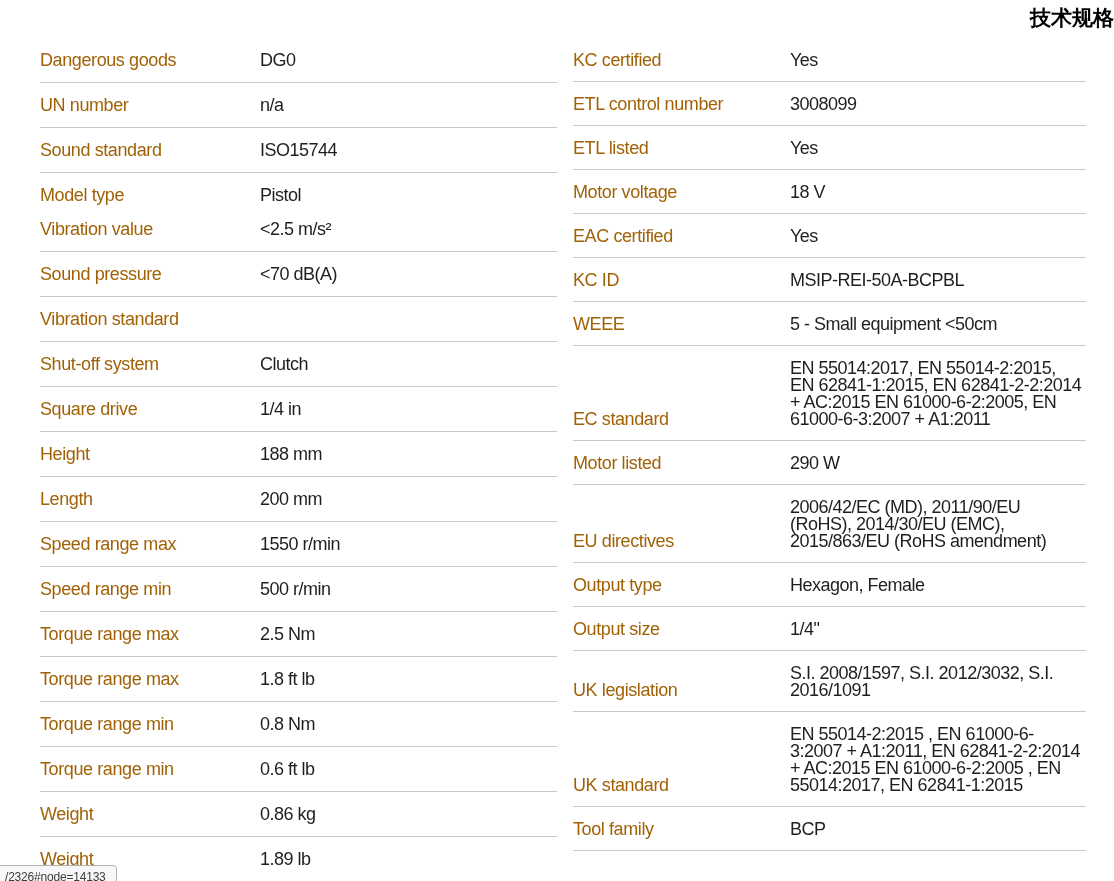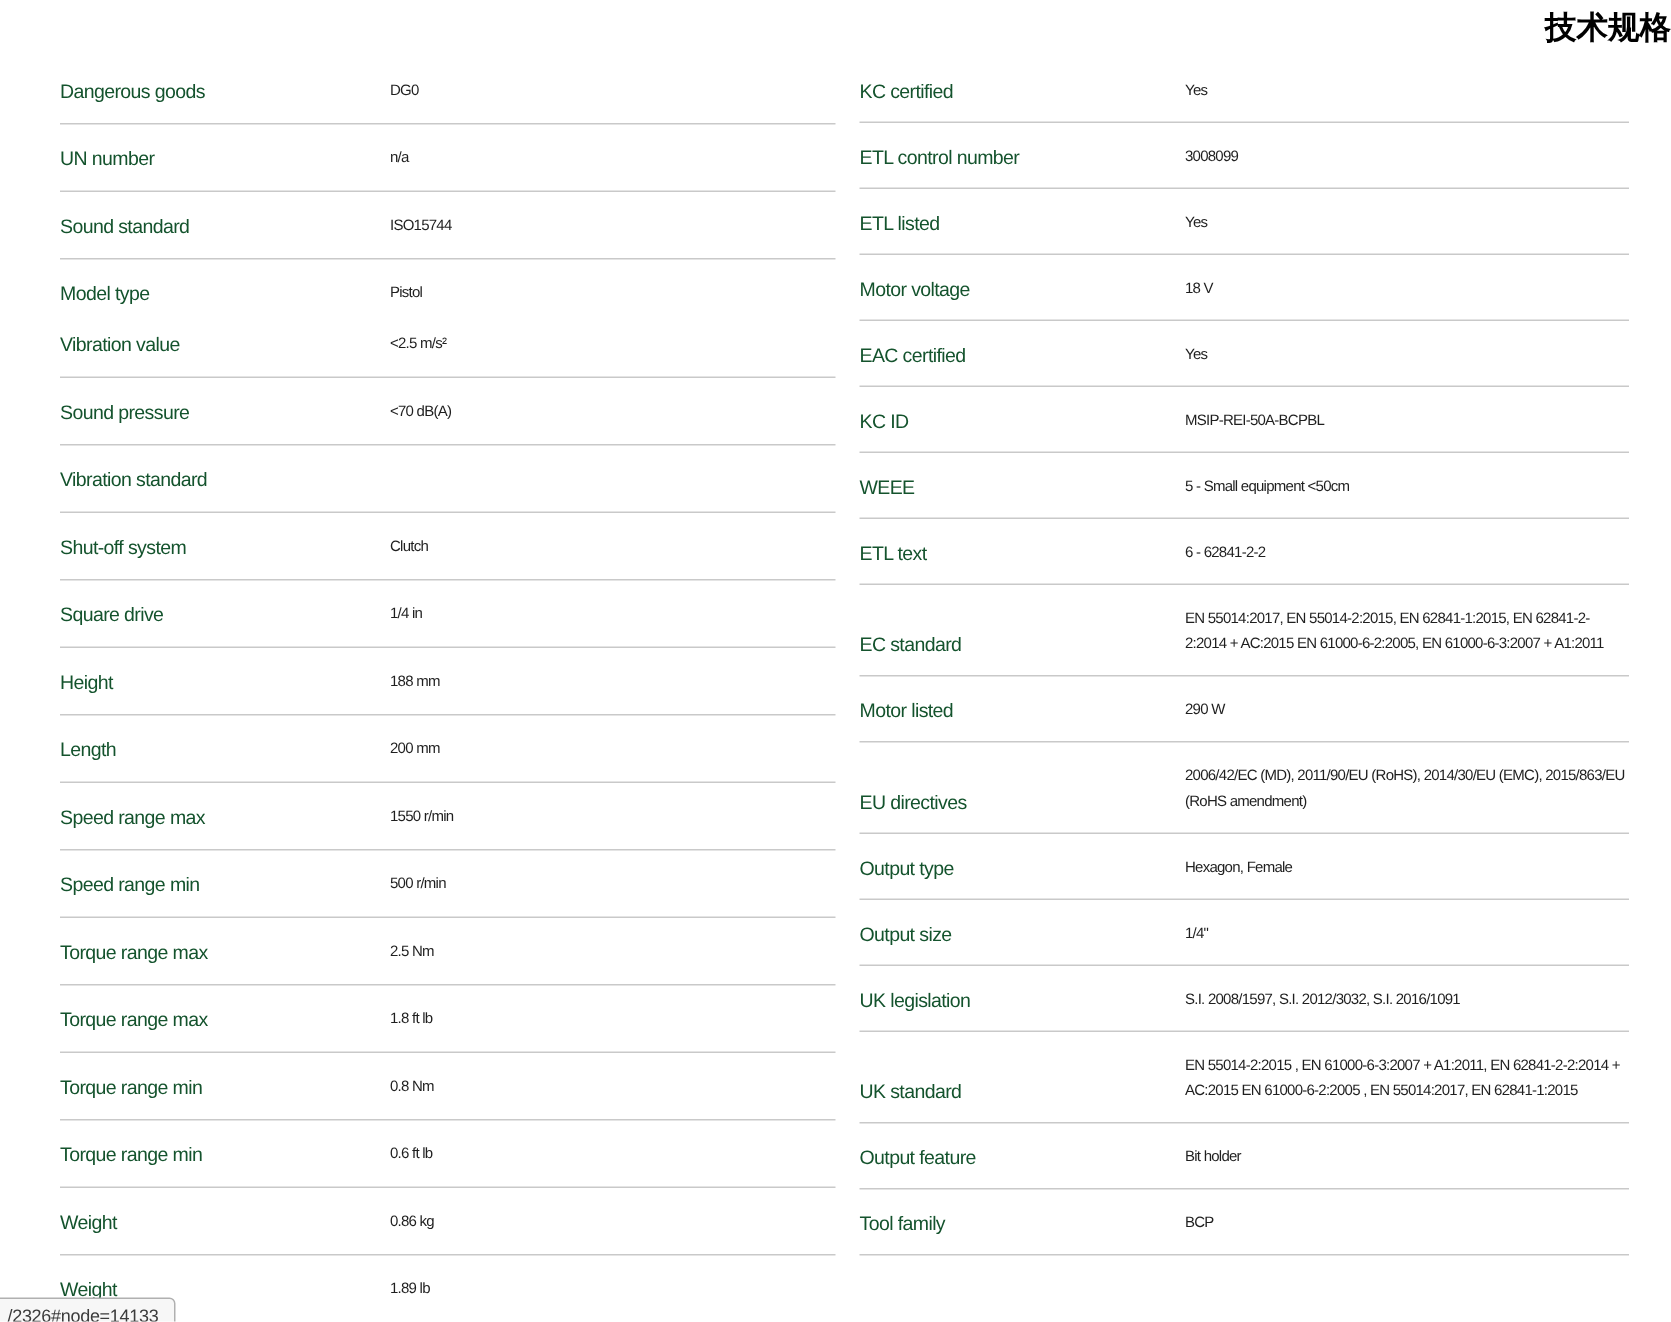--- a/index.html
+++ b/index.html
@@ -23,27 +23,27 @@
   .spec-row {
     display: flex; align-items: flex-start;
     border-bottom: 1px solid #c9c9c9;
     padding: 14px 0 13px 0;
   }
   .spec-table.right .spec-row { padding: 13.5px 0 12.5px 0; align-items: flex-end; }
   .spec-row.no-divider { border-bottom: none; padding-bottom: 8px; }
   .spec-row.merged { padding-top: 9px; }
   .spec-label {
     flex: 0 0 220px; width: 220px;
-    font-size: 13px; line-height: 17px; letter-spacing: -0.4px;
-    color: #14532d;
+    font-size: 18px; line-height: 17px; letter-spacing: -0.4px;
+    color: #a16207;
   }
   .spec-table.right .spec-label { flex: 0 0 217px; width: 217px; }
   .spec-value {
     flex: 1 1 auto;
-    font-size: 10px; line-height: 17px; letter-spacing: -0.5px;
+    font-size: 18px; line-height: 17px; letter-spacing: -0.5px;
     color: #1f1f1f;
     padding-right: 2px;
   }
   .status-bubble {
     position: absolute; left: -6px; top: 865px;
     background: #f7f7f7;
     border: 1px solid #b0b0b0;
     border-radius: 0 4px 0 0;
     padding: 4px 10px 8px 10px;
     font-size: 12px; line-height: 14px; letter-spacing: -0.2px;
@@ -159,24 +159,20 @@
         </div>
         <div class="spec-row">
           <div class="spec-label">KC ID</div>
           <div class="spec-value">MSIP-REI-50A-BCPBL</div>
         </div>
         <div class="spec-row">
           <div class="spec-label">WEEE</div>
           <div class="spec-value">5 - Small equipment &lt;50cm</div>
         </div>
         <div class="spec-row">
-          <div class="spec-label">ETL text</div>
-          <div class="spec-value">6 - 62841-2-2</div>
-        </div>
-        <div class="spec-row">
           <div class="spec-label">EC standard</div>
           <div class="spec-value">EN 55014:2017, EN 55014-2:2015, EN 62841-1:2015, EN 62841-2-2:2014 + AC:2015 EN 61000-6-2:2005, EN 61000-6-3:2007 + A1:2011</div>
         </div>
         <div class="spec-row">
           <div class="spec-label">Motor listed</div>
           <div class="spec-value">290 W</div>
         </div>
         <div class="spec-row">
           <div class="spec-label">EU directives</div>
           <div class="spec-value">2006/42/EC (MD), 2011/90/EU (RoHS), 2014/30/EU (EMC), 2015/863/EU (RoHS amendment)</div>
@@ -189,24 +185,20 @@
           <div class="spec-label">Output size</div>
           <div class="spec-value">1/4"</div>
         </div>
         <div class="spec-row">
           <div class="spec-label">UK legislation</div>
           <div class="spec-value">S.I. 2008/1597, S.I. 2012/3032, S.I. 2016/1091</div>
         </div>
         <div class="spec-row">
           <div class="spec-label">UK standard</div>
           <div class="spec-value">EN 55014-2:2015 , EN 61000-6-3:2007 + A1:2011, EN 62841-2-2:2014 + AC:2015 EN 61000-6-2:2005 , EN 55014:2017, EN 62841-1:2015</div>
-        </div>
-        <div class="spec-row">
-          <div class="spec-label">Output feature</div>
-          <div class="spec-value">Bit holder</div>
         </div>
         <div class="spec-row">
           <div class="spec-label">Tool family</div>
           <div class="spec-value">BCP</div>
         </div>
       </section>
   </div>
 </div>
 
 <div class="status-bubble">

